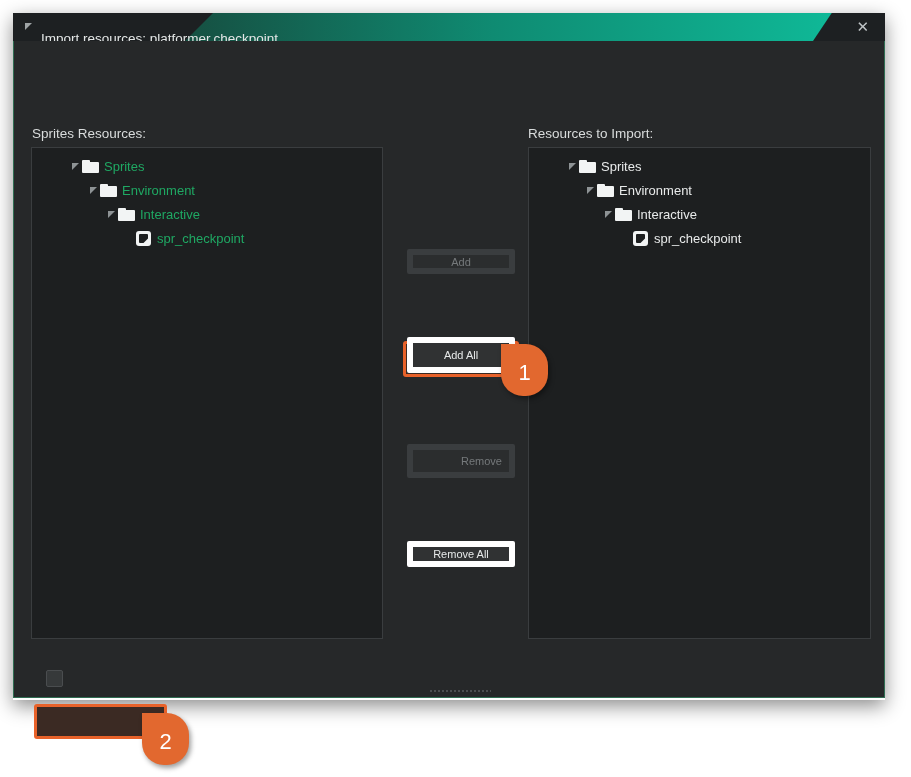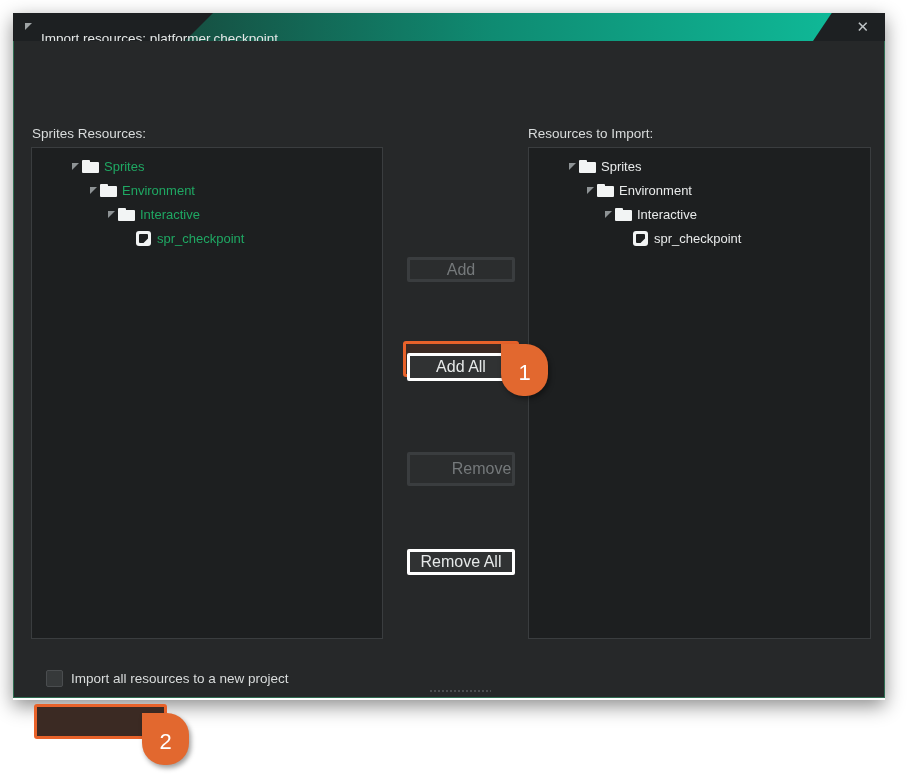--- a/index.html
+++ b/index.html
@@ -107,29 +107,28 @@
     background:#f2f4f4;
     clip-path:polygon(100% 0,100% 100%,0 100%);
   }
   .tree-label{font-size:13px;line-height:1;}
   .green .tree-label{color:#1fa863;}
   .white .tree-label{color:#e8eaea;}
 
   
   .btn{
     position:absolute;box-sizing:border-box;
-    background:#303233;border:3px solid #ffffff;border-radius:2px;
-    color:#e6e9e9;font-size:16px;
+    background:#303233;border:6px solid #ffffff;border-radius:2px;
+    color:#e6e9e9;font-size:11px;
     display:flex;align-items:center;justify-content:center;
     cursor:pointer;
-    margin-top:8px;
   }
   .btn.disabled{color:#75797b;border-color:#3a3d3f;background:#2b2d2e;cursor:default;}
   #btn-add{left:393px;top:208px;width:108px;height:25px;}
-  #btn-addall{left:393px;top:304px;width:108px;height:28px;}
+  #btn-addall{left:393px;top:296px;width:108px;height:36px;}
   #btn-remove{left:393px;top:403px;width:108px;height:34px;padding-left:41px;}
   #btn-removeall{left:393px;top:500px;width:108px;height:26px;}
 
   .hl-ring{
     position:absolute;border:3px solid #e8622a;border-radius:3px;
     box-sizing:border-box;background:#3b2a23;pointer-events:none;
   }
   #ring-addall{left:389px;top:300px;width:116px;height:36px;}
   #ring-import{left:20px;top:663px;width:133px;height:35px;}
 
@@ -229,21 +228,20 @@
         </div>
       </div>
 
     <div class="btn disabled" id="btn-add">Add</div>
     <div class="hl-ring" id="ring-addall"></div>
     <div class="btn" id="btn-addall">Add All</div>
     <div class="btn disabled" id="btn-remove">Remove</div>
     <div class="btn" id="btn-removeall">Remove All</div>
 
     <div id="chk"></div>
-    <div id="chk-label">Import all resources to a new project</div>
 
     <div class="hl-ring" id="ring-import"></div>
 
     <div id="grip"></div>
   </div>
 </div>
 
 <div class="badge" id="badge1">1</div>
 <div class="badge" id="badge2">2</div>
 

